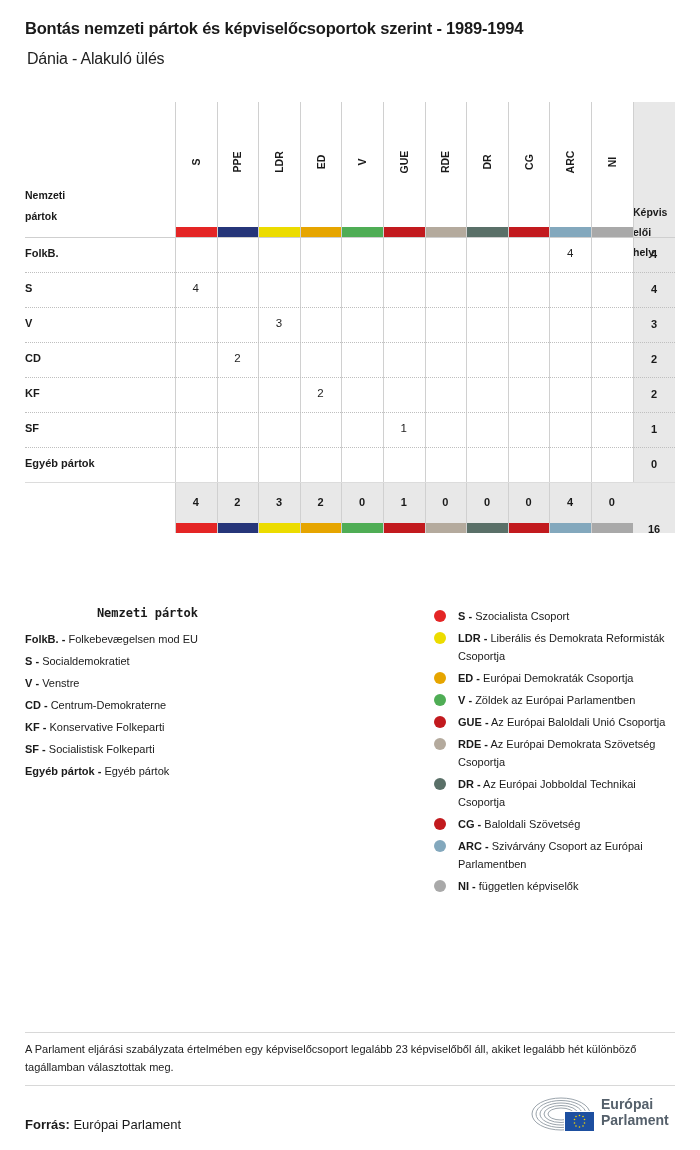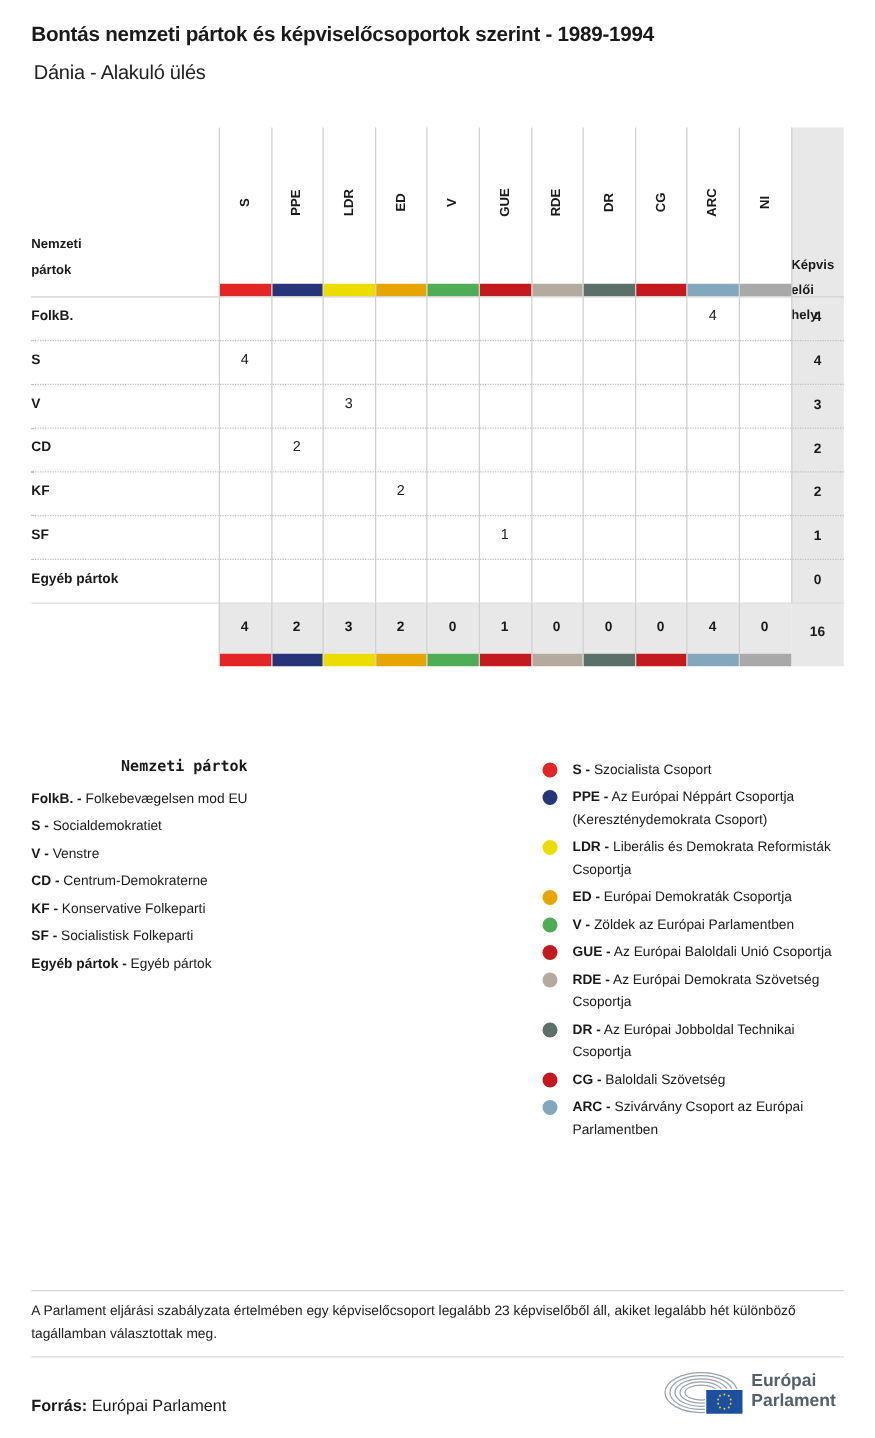--- a/index.html
+++ b/index.html
@@ -160,48 +160,48 @@
     <div class="sumcell" style="left: 216.6px;">2</div>
     <div class="sumcell" style="left: 258.2px;">3</div>
     <div class="sumcell" style="left: 299.8px;">2</div>
     <div class="sumcell" style="left: 341.4px;">0</div>
     <div class="sumcell" style="left: 383px;">1</div>
     <div class="sumcell" style="left: 424.6px;">0</div>
     <div class="sumcell" style="left: 466.2px;">0</div>
     <div class="sumcell" style="left: 507.8px;">0</div>
     <div class="sumcell" style="left: 549.4px;">4</div>
     <div class="sumcell" style="left: 591px;">0</div>
-    <div class="totcell" style="top: 500px;">16</div>
+    <div class="totcell" style="top: 523px;">16</div>
   </div>
 
 <div class="leg-left">
   <h3>Nemzeti pártok</h3>
   <div id="legLeft">
       <div class="item"><b>FolkB. -</b> <span>Folkebevægelsen mod EU</span></div>
       <div class="item"><b>S -</b> <span>Socialdemokratiet</span></div>
       <div class="item"><b>V -</b> <span>Venstre</span></div>
       <div class="item"><b>CD -</b> <span>Centrum-Demokraterne</span></div>
       <div class="item"><b>KF -</b> <span>Konservative Folkeparti</span></div>
       <div class="item"><b>SF -</b> <span>Socialistisk Folkeparti</span></div>
       <div class="item"><b>Egyéb pártok -</b> <span>Egyéb pártok</span></div>
     </div>
 </div>
 
 <div class="leg-right">
   <div id="legRight">
       <div class="litem"><span class="dot" style="background: rgb(228, 37, 37);"></span><b>S -</b> <span>Szocialista Csoport</span></div>
-      <div class="litem"><span class="dot" style="background: rgb(38, 53, 121);"></span><b>PPE -</b> <span>Az Európai Néppárt Csoportja (Kereszténydemokrata Csoport)</span></div>
       <div class="litem"><span class="dot" style="background: rgb(236, 220, 0);"></span><b>LDR -</b> <span>Liberális és Demokrata Reformisták Csoportja</span></div>
       <div class="litem"><span class="dot" style="background: rgb(230, 165, 0);"></span><b>ED -</b> <span>Európai Demokraták Csoportja</span></div>
       <div class="litem"><span class="dot" style="background: rgb(79, 173, 85);"></span><b>V -</b> <span>Zöldek az Európai Parlamentben</span></div>
       <div class="litem"><span class="dot" style="background: rgb(194, 26, 30);"></span><b>GUE -</b> <span>Az Európai Baloldali Unió Csoportja</span></div>
       <div class="litem"><span class="dot" style="background: rgb(180, 170, 157);"></span><b>RDE -</b> <span>Az Európai Demokrata Szövetség Csoportja</span></div>
       <div class="litem"><span class="dot" style="background: rgb(90, 112, 104);"></span><b>DR -</b> <span>Az Európai Jobboldal Technikai Csoportja</span></div>
       <div class="litem"><span class="dot" style="background: rgb(194, 26, 30);"></span><b>CG -</b> <span>Baloldali Szövetség</span></div>
       <div class="litem"><span class="dot" style="background: rgb(131, 168, 189);"></span><b>ARC -</b> <span>Szivárvány Csoport az Európai Parlamentben</span></div>
+      <div class="litem"><span class="dot" style="background: rgb(169, 169, 169);"></span><b>NI -</b> <span>független képviselők</span></div>
     </div>
 </div>
 
 <div class="note-line1"></div>
 <div class="note">A Parlament eljárási szabályzata értelmében egy képviselőcsoport legalább 23 képviselőből áll, akiket legalább hét különböző tagállamban választottak meg.</div>
 <div class="note-line2"></div>
 <div class="source">
   <b>Forrás:</b>
   <span>Európai Parlament</span>
 </div>

